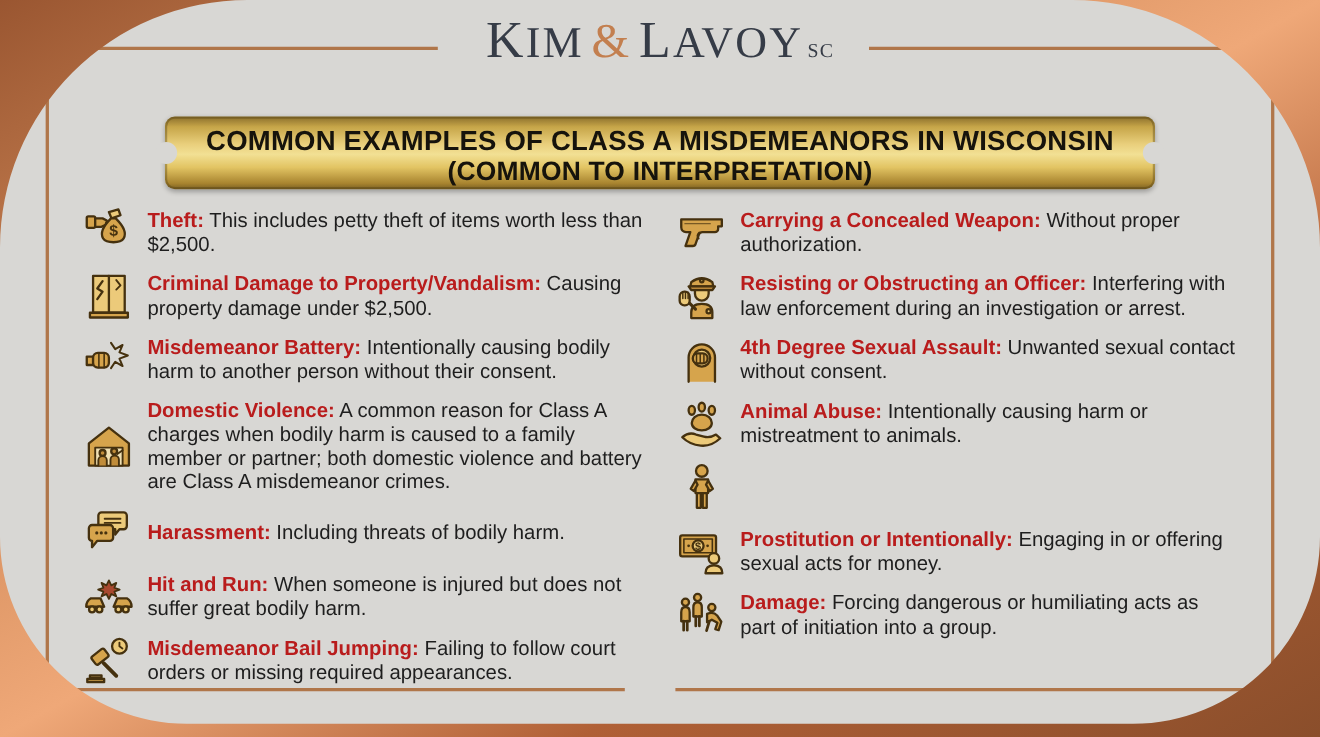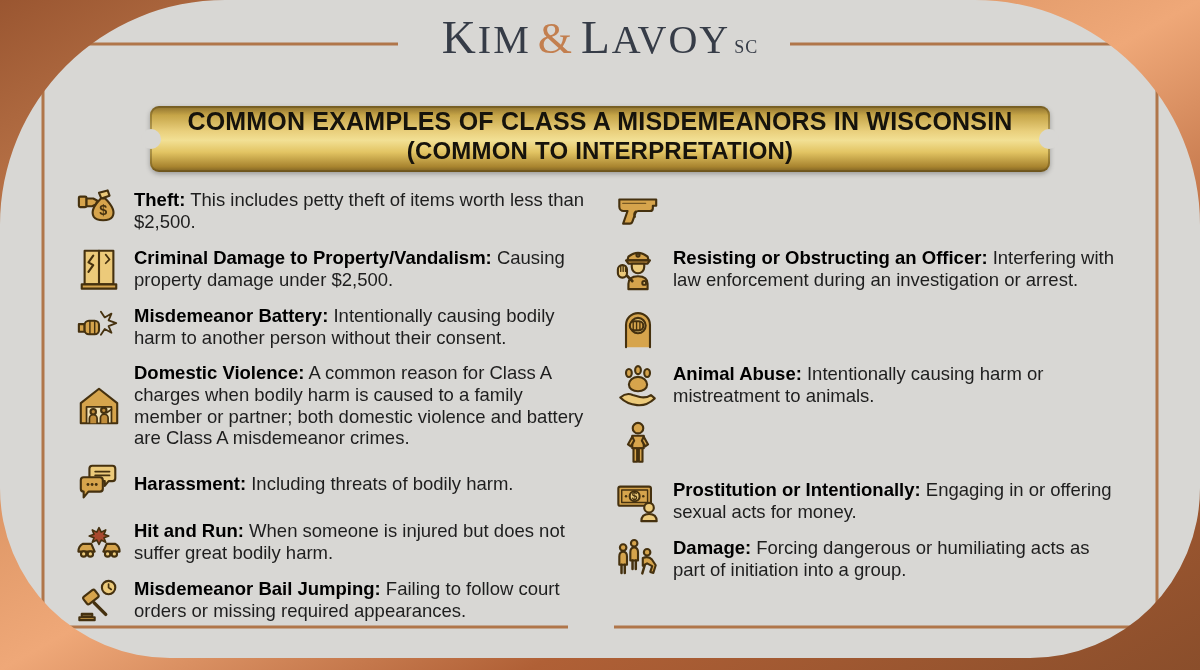--- a/index.html
+++ b/index.html
@@ -20,38 +20,38 @@
   .firm-name .sfx{font-size:0.45em;letter-spacing:1px;margin-left:4px}
   .tagline{margin-top:5px;font-size:14px;letter-spacing:5px;font-weight:bold;color:#4a4b50}
   .tagline .t-accent{color:#bb8158}
 
   
   .banner{
     position:absolute;left:150px;top:106px;width:900px;height:66px;z-index:3;
     border-radius:9px;
     background:linear-gradient(180deg,#8a6e2c 0%,#c6a548 14%,#e9cf7c 38%,#f2e094 52%,#e2c463 70%,#a8842f 92%,#7a5f23 100%);
     box-shadow:inset 0 0 0 2px rgba(82,64,18,.38), 0 2px 5px rgba(0,0,0,.28);
-    display:flex;flex-direction:column;justify-content:flex-start;align-items:center;text-align:center;
+    display:flex;flex-direction:column;justify-content:flex-end;align-items:center;text-align:center;
   }
   .banner .line1{font-size:25px;font-weight:bold;color:#16130c;letter-spacing:.2px;line-height:1.22}
   .banner .line2{font-size:24px;font-weight:bold;color:#16130c;letter-spacing:.2px;line-height:1.2}
   .notch{position:absolute;width:20px;height:20px;border-radius:50%;background:#d8d7d4;top:50%;transform:translateY(-50%)}
   .notch-l{left:-9px}.notch-r{right:-9px}
 
   
   .content{
     position:absolute;left:76px;top:188px;width:1048px;z-index:2;
     display:grid;grid-template-columns:1fr 1fr;column-gap:30px;
   }
   .col{display:flex;flex-direction:column;gap:12px}
   .item{display:flex;align-items:center;gap:12px}
   .icon{flex:0 0 46px;width:46px;height:46px;display:flex;align-items:center;justify-content:center}
   .icon svg{width:46px;height:46px;display:block}
   .txt{margin:0;font-size:18.5px;line-height:1.18;color:#1e1e1e}
-  .txt b{color:#000000}
+  .txt b{color:#b91c1c}
 </style>
 </head>
 <body>
 
 <header>
   <div class="firm-name">
     <span class="nm">KIM</span><span class="amp">&amp;</span><span class="nm">LAVOY</span><span class="sfx">SC</span>
   </div>
 </header>
 
@@ -179,20 +179,21 @@
   <div class="item">
     <span class="icon">
           <svg viewBox="0 0 48 48">
             <g stroke="#45310f" stroke-width="2.2" fill="#d6a44c" stroke-linejoin="round" stroke-linecap="round">
    <path d="M4.5 12 H43 v6.5 h-3.5 v2.5 a3 3 0 0 1 -3 3 H24.5 c-1.6 0 -2.7 .9 -3.2 2.2 L18.2 35 a3 3 0 0 1 -2.9 2.2 H8.5 l4.6 -13.2 H9 a4.5 4.5 0 0 1 -4.5 -4.5 z"></path>
    <path d="M8 16 h24" fill="none" stroke-width="1.3" opacity=".65"></path>
    <path d="M21.5 24.5 q-2.8 2.8 -.5 5.5" fill="none" stroke-width="1.8"></path>
             </g>
           </svg>
         </span>
+    <p class="txt"><b class="lbl">Carrying a Concealed Weapon:</b> <span class="desc">Without proper authorization.</span></p>
   </div>
 
   <div class="item">
     <span class="icon">
           <svg viewBox="0 0 48 48">
             <g stroke="#45310f" stroke-width="2.2" fill="#d6a44c" stroke-linejoin="round" stroke-linecap="round">
    <path d="M14 11 q10 -7.5 20 0 l1 4 H13 z"></path>
    <path d="M11.5 15 h25 l-2.5 3.5 h-20 z" fill="#b8863a"></path>
    <circle cx="24" cy="9.5" r="1.6" fill="#ecca7a"></circle>
    <path d="M17.5 18.5 h13 v3.5 a6.5 6.5 0 0 1 -13 0 z" fill="#ecca7a"></path>
@@ -211,20 +212,21 @@
     <span class="icon">
           <svg viewBox="0 0 48 48">
             <g stroke="#45310f" stroke-width="2.2" fill="#d6a44c" stroke-linejoin="round" stroke-linecap="round">
    <path d="M11.5 45 V22 a12.5 12.5 0 0 1 25 0 v23"></path>
    <circle cx="24" cy="22.5" r="8" fill="#ecca7a"></circle>
    <rect x="15.5" y="18" width="14" height="9.5" rx="4.5"></rect>
    <path d="M19 18.5 v8.5 M22.5 18.5 v8.5 M26 18.5 v8.5" fill="none" stroke-width="1.4"></path>
             </g>
           </svg>
         </span>
+    <p class="txt"><b class="lbl">4th Degree Sexual Assault:</b> <span class="desc">Unwanted sexual contact without consent.</span></p>
   </div>
 
   <div class="item">
     <span class="icon">
           <svg viewBox="0 0 48 48">
             <g stroke="#45310f" stroke-width="2.2" fill="#d6a44c" stroke-linejoin="round" stroke-linecap="round">
    <ellipse cx="14.5" cy="11.5" rx="3" ry="4.2"></ellipse>
    <ellipse cx="24" cy="8.5" rx="3" ry="4.2"></ellipse>
    <ellipse cx="33.5" cy="11.5" rx="3" ry="4.2"></ellipse>
    <path d="M24 15.5 c5.5 0 9.5 4 9.5 8 c0 4 -4 7 -9.5 7 c-5.5 0 -9.5 -3 -9.5 -7 c0 -4 4 -8 9.5 -8 z"></path>

